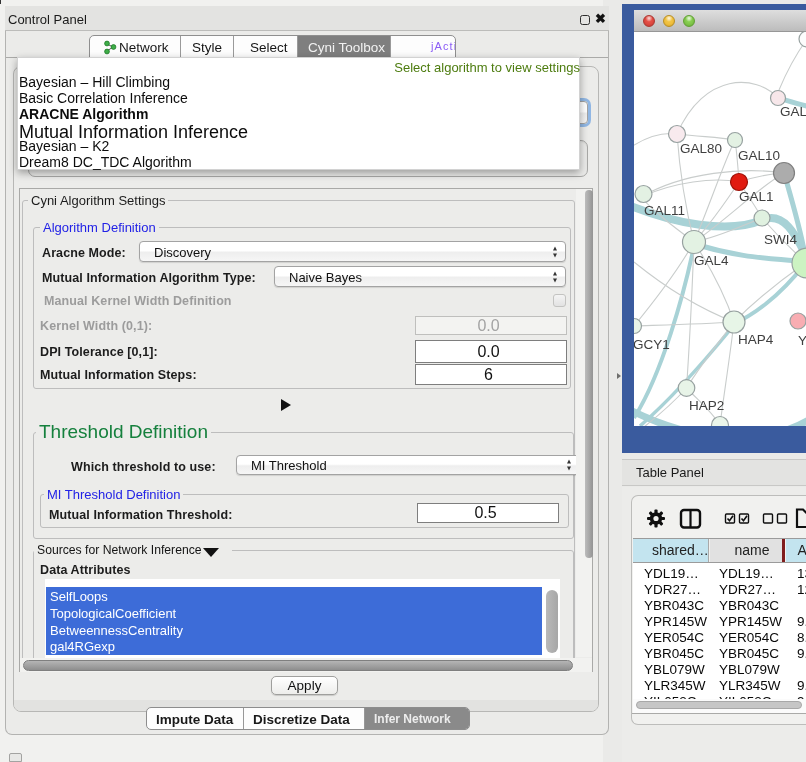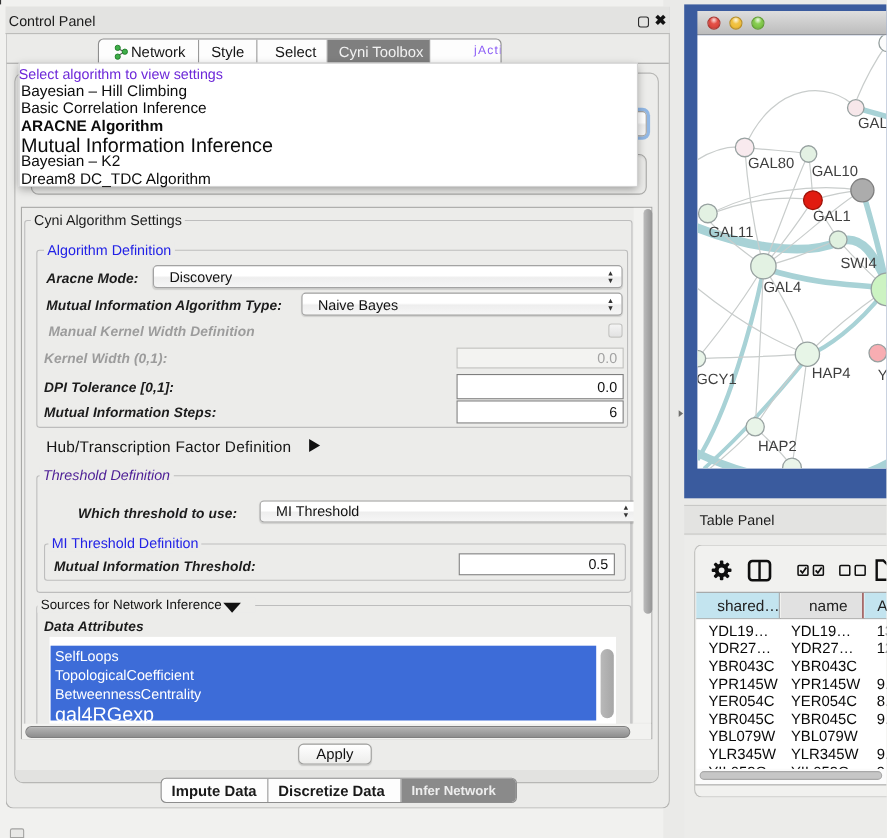--- a/index.html
+++ b/index.html
@@ -1,31 +1,31 @@
 <!DOCTYPE html>
 <html><head>
 <meta charset="utf-8">
 <style>
 * { margin:0; padding:0; box-sizing:border-box; }
 html,body { width:806px; height:762px; overflow:hidden; }
 body { font-family:"Liberation Sans", sans-serif; background:#efefed; position:relative; }
 .abs { position:absolute; }
-.lbl { font-size:12.5px; letter-spacing:0.1px; font-weight:bold; color:#1c1c1c; white-space:nowrap;font-style:italic; }
+.lbl { font-size:12.5px; letter-spacing:0.1px; font-weight:bold; color:#1c1c1c; white-space:nowrap; }
 .dis { color:#9c9c9c; }
 .combo { position:absolute; border:1px solid #a3a3a3; border-radius:4px;
   background:linear-gradient(#ffffff 0%,#ffffff 45%,#eeeeee 55%,#f6f6f6 100%);
   box-shadow:0 1px 1px rgba(0,0,0,0.12); }
 .combo .ct { position:absolute; left:14px; top:50%; transform:translateY(-50%);
   font-size:13px; color:#111; white-space:nowrap; }
 .spin { position:absolute; right:7px; top:50%; width:5px; height:11px; transform:translateY(-50%); }
 .spin i { position:absolute; left:0; width:0; height:0; border-left:2.6px solid transparent; border-right:2.6px solid transparent; }
 .spin .u { top:0; border-bottom:4.4px solid #333; }
 .spin .d { bottom:0; border-top:4.4px solid #333; }
 .field { position:absolute; background:#fff; border:1px solid #7e7e7e;
-  font-size:13px; color:#111; text-align:right; padding-right:5px; }
+  font-size:16px; color:#111; text-align:center; padding-right:5px; }
 .gbox { position:absolute; border:1px solid #bdbdbd; border-radius:3px; }
 .gtitle { position:absolute; transform:translateY(-50%); background:#ececea; padding:0 3px; white-space:nowrap; }
 </style>
 </head>
 <body>
 
 <div class="abs" style="left:0;top:0;width:806px;height:762px;background:#f1f1ef;"></div>
 <div class="abs" style="left:603px;top:0;width:203px;height:762px;background:#eaeae8;"></div>
 <div class="abs" style="left:0;top:0;width:1px;height:4px;background:#333;"></div>
 
@@ -101,25 +101,24 @@
 
   <div class="lbl dis" style="position:absolute;left:40px;top:319px;">Kernel Width (0,1):</div>
   <div class="field" style="left:415px;top:316px;width:152px;height:19px;background:#f3f3f1;border-color:#bfbfbd;color:#a3a3a3;line-height:17px;">0.0</div>
 
   <div class="lbl" style="position:absolute;left:40px;top:345px;">DPI Tolerance [0,1]:</div>
   <div class="field" style="left:415px;top:340px;width:152px;height:23px;line-height:21px;">0.0</div>
 
   <div class="lbl" style="position:absolute;left:40px;top:368px;">Mutual Information Steps:</div>
   <div class="field" style="left:415px;top:364px;width:152px;height:21px;line-height:19px;">6</div>
 
-  <div class="abs" style="left:42px;top:398px;font-size:14px;letter-spacing:0.2px;color:#141414;">Hub/Transcription Factor Definition</div>
   <div class="abs" style="left:281px;top:399px;width:0;height:0;border-top:6.5px solid transparent;border-bottom:6.5px solid transparent;border-left:10px solid #111;"></div>
 
   <div class="gbox" style="left:33px;top:432px;width:541px;height:107px;"></div>
-  <div class="gtitle" style="left:36px;top:432px;font-size:13px;color:#4c1d95;font-style:italic;">Threshold Definition</div>
+  <div class="gtitle" style="left:36px;top:432px;font-size:19px;color:#15803d;">Threshold Definition</div>
 
   <div class="lbl" style="position:absolute;left:71px;top:460px;">Which threshold to use:</div>
   <div class="combo" style="left:236px;top:455px;width:344px;height:20px;">
     <div class="ct">MI Threshold</div>
         <div class="spin">
           <i class="u"></i>
           <i class="d"></i>
         </div>
   </div>
 
@@ -133,21 +132,21 @@
   <div class="gtitle" style="left:34px;top:550px;font-size:12.2px;color:#141414;padding-right:30px;">Sources for Network Inference</div>
   <div class="abs" style="left:203px;top:548px;width:0;height:0;border-left:8px solid transparent;border-right:8px solid transparent;border-top:9px solid #111;z-index:3;"></div>
 
   <div class="lbl" style="position:absolute;left:40px;top:563px;font-size:12.5px;">Data Attributes</div>
 
   <div class="abs" style="left:45px;top:579px;width:515px;height:90px;background:#fff;"></div>
   <div class="abs" style="left:46px;top:587px;width:496px;height:67.5px;background:#3d6cd8;"></div>
   <div class="abs" style="left:50px;top:589px;font-size:13px;color:#fff;">SelfLoops</div>
   <div class="abs" style="left:50px;top:606px;font-size:13px;color:#fff;">TopologicalCoefficient</div>
   <div class="abs" style="left:50px;top:623px;font-size:13px;color:#fff;">BetweennessCentrality</div>
-  <div class="abs" style="left:50px;top:639px;font-size:18px;color:#fff;">gal4RGexp</div>
+  <div class="abs" style="left:50px;top:639px;font-size:13px;color:#fff;">gal4RGexp</div>
   <div class="abs" style="left:546px;top:590px;width:12px;height:63px;background:linear-gradient(90deg,#b9b9b9,#a6a6a6);border-radius:6px;"></div>
 
 </div>
 </div>
 
 <div class="abs" style="left:576px;top:189px;width:16px;height:468px;background:#f2f2f0;"></div>
 <div class="abs" style="left:584.5px;top:190px;width:8px;height:368px;background:linear-gradient(90deg,#bcbcbc,#949494);border-radius:4px;"></div>
 
 <div class="abs" style="left:20px;top:658px;width:572px;height:14px;background:#f2f2f0;"></div>
 <div class="abs" style="left:23px;top:659.5px;width:550px;height:11px;background:linear-gradient(#b5b5b5,#8e8e8e);border:1px solid #7f7f7f;border-radius:6px;"></div>
@@ -159,21 +158,21 @@
   <div class="abs" style="left:96.5px;top:0;width:121.5px;height:23px;border-right:1px solid #989898;"></div>
   <div class="abs" style="left:218px;top:0;width:106px;height:23px;background:#8a8a8a;"></div>
   <div class="abs" style="left:9px;top:4px;font-size:13.5px;font-weight:bold;color:#191919;">Impute Data</div>
   <div class="abs" style="left:106px;top:4px;font-size:13.5px;font-weight:bold;color:#191919;">Discretize Data</div>
   <div class="abs" style="left:227px;top:4px;font-size:12px;font-weight:bold;color:#ededed;">Infer Network</div>
 </div>
 
 <div class="abs" style="left:9px;top:753px;width:13px;height:9px;border:1px solid #a3a3a1;background:#e8e8e6;border-radius:2px 2px 0 0;"></div>
 
 <div class="abs" style="left:17px;top:57px;width:563px;height:113px;background:#ffffff;border:1px solid #d2d2d2;box-shadow:0 3px 8px rgba(0,0,0,0.35);"></div>
-<div class="abs" style="left:17px;top:60px;width:563px;text-align:left;font-size:13px;color:#6d28d9;">Select algorithm to view settings</div>
+<div class="abs" style="left:17px;top:60px;width:563px;text-align:right;font-size:13px;color:#4d7c0f;">Select algorithm to view settings</div>
 <div class="abs" style="left:19px;top:74px;font-size:14px;color:#0c0c0c;">Bayesian – Hill Climbing</div>
 <div class="abs" style="left:19px;top:90px;font-size:14px;color:#0c0c0c;">Basic Correlation Inference</div>
 <div class="abs" style="left:19px;top:106px;font-size:14px;font-weight:bold;color:#0c0c0c;">ARACNE Algorithm</div>
 <div class="abs" style="left:19px;top:122px;font-size:18px;color:#0c0c0c;">Mutual Information Inference</div>
 <div class="abs" style="left:19px;top:138px;font-size:14px;color:#0c0c0c;">Bayesian – K2</div>
 <div class="abs" style="left:19px;top:154px;font-size:14px;color:#0c0c0c;">Dream8 DC_TDC Algorithm</div>
 
 <div class="abs" style="left:617px;top:373px;width:0;height:0;border-top:3px solid transparent;border-bottom:3px solid transparent;border-left:4px solid #6f6f6d;"></div>
 
 <div class="abs" style="left:622px;top:4px;width:184px;height:449px;background:#3a5b9e;"></div>
@@ -294,21 +293,21 @@
       <path d="M 82.5,10.5 L 84.5,12.8 L 88,7.8"></path>
       <path d="M 96.5,10.5 L 98.5,12.8 L 102,7.8"></path>
     </g>
     <path d="M 152,1.5 L 158,1.5 L 163,6.5 L 163,19 L 152,19 Z" fill="none" stroke="#0f0f0f" stroke-width="2.2"></path>
   </g>
 </svg>
 </div>
 
 <div class="abs" style="left:633px;top:538px;width:173px;height:25px;border-top:1px solid #9b9b9b;border-bottom:1px solid #9b9b9b;"></div>
 <div class="abs" style="left:633px;top:539px;width:75.5px;height:23px;background:#c3e4ef;border-right:1px solid #a9a9a9;text-align:center;text-indent:19px;font-size:14px;color:#222;line-height:23px;">shared…</div>
-<div class="abs" style="left:709.5px;top:539px;width:75px;height:23px;background:#e1e1e1;border-right:1px solid #7f1d1d;text-align:center;text-indent:13px;font-size:14px;color:#222;line-height:23px;">name</div>
+<div class="abs" style="left:709.5px;top:539px;width:75px;height:23px;background:#e1e1e1;border-right:3px solid #7f1d1d;text-align:center;text-indent:13px;font-size:14px;color:#222;line-height:23px;">name</div>
 <div class="abs" style="left:785.5px;top:539px;width:20.5px;height:23px;background:#c3e4ef;font-size:14px;color:#222;line-height:23px;padding-left:12px;">A</div>
 
 <div id="rows" class="abs" style="left:633px;top:563px;width:173px;height:136px;background:#fff;overflow:hidden;font-size:13.5px;color:#090909;">
 <div class="abs" style="left:11px;top:3.4px;">YDL19…</div>
 <div class="abs" style="left:86px;top:3.4px;">YDL19…</div>
 <div class="abs" style="left:164px;top:3.4px;">13</div>
 <div class="abs" style="left:11px;top:19.4px;">YDR27…</div>
 <div class="abs" style="left:86px;top:19.4px;">YDR27…</div>
 <div class="abs" style="left:164px;top:19.4px;">12</div>
 <div class="abs" style="left:11px;top:35.4px;">YBR043C</div>

